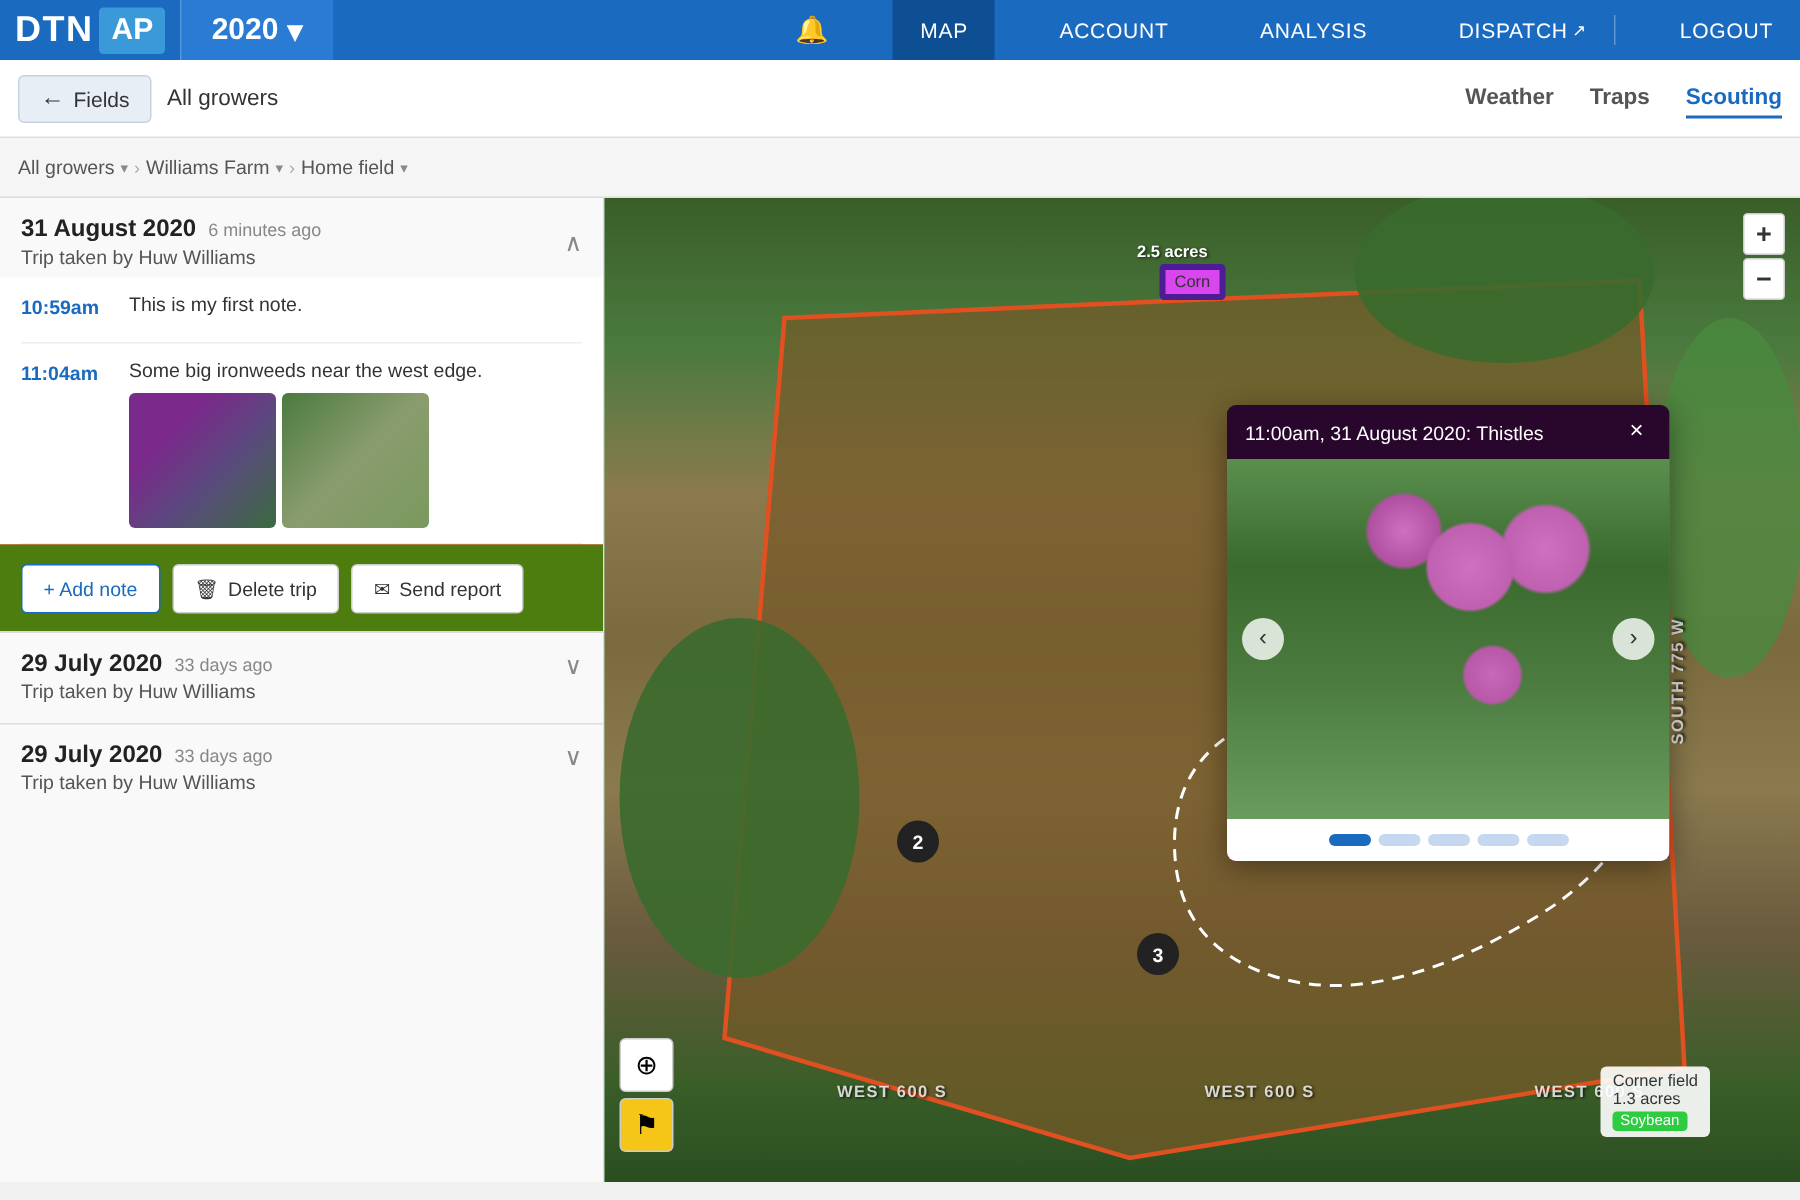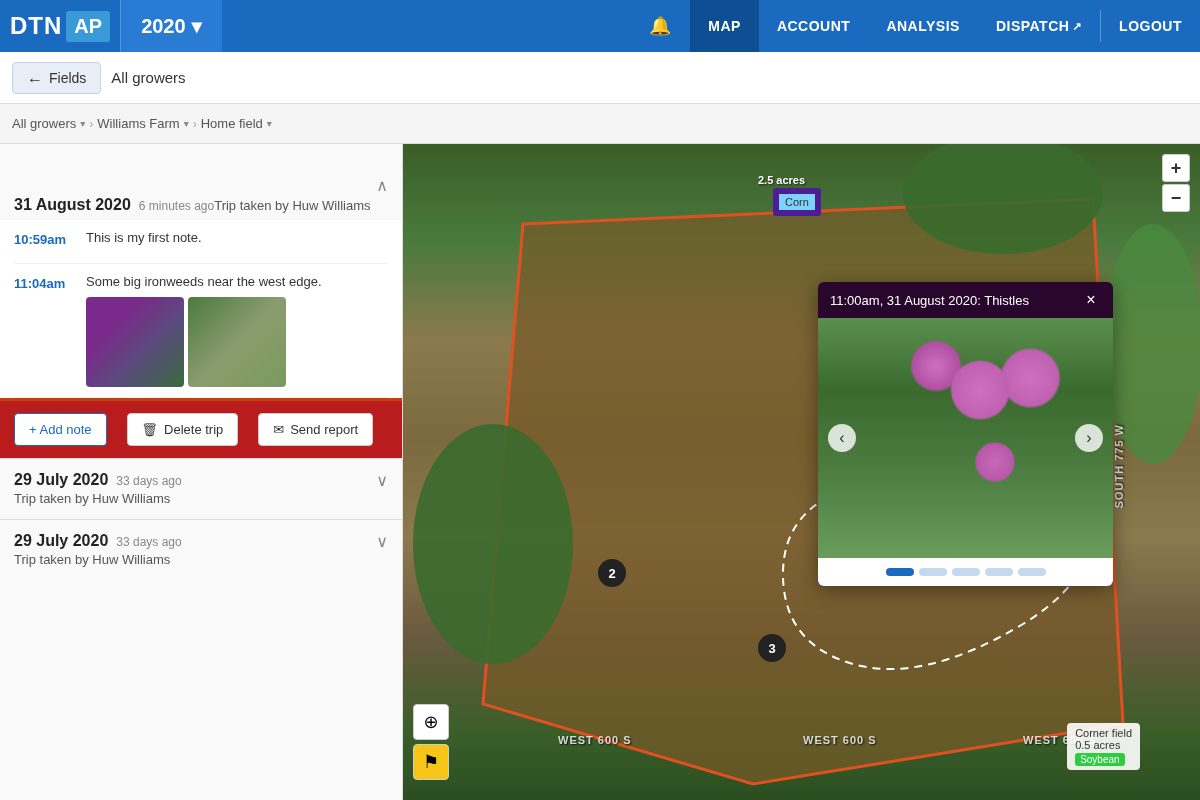--- a/index.html
+++ b/index.html
@@ -2,21 +2,21 @@
 <html><head>
   <meta charset="utf-8">
   <style>
     * { box-sizing: border-box; margin: 0; padding: 0; }
     body { font-family: Arial, sans-serif; width: 1200px; height: 800px; overflow: hidden; background: #f0f0f0; }
 
     
     .top-nav {
       display: flex;
       align-items: stretch;
-      height: 52px;
+      height: 40px;
       background: #1a6bbf;
     }
     .logo-area {
       display: flex;
       align-items: center;
       background: #1a6bbf;
       padding: 0 10px;
     }
     .logo-dtn {
       font-size: 24px;
@@ -57,24 +57,25 @@
     .nav-links {
       display: flex;
       align-items: stretch;
     }
     .nav-link {
       display: flex;
       align-items: center;
       padding: 0 18px;
       color: white;
       font-size: 14px;
-      font-weight: bold;
+      font-weight: normal;
       cursor: pointer;
       text-decoration: none;
       letter-spacing: 0.5px;
+      margin-left: 25px;
     }
     .nav-link.active {
       background: #0e4f94;
     }
     .nav-link.dispatch-link::after {
       content: '↗';
       font-size: 11px;
       margin-left: 3px;
     }
     .nav-divider {
@@ -177,22 +178,21 @@
     .trip-header {
       display: flex;
       align-items: center;
       justify-content: space-between;
       padding: 12px 14px 6px;
       background: #f9f9f9;
       cursor: pointer;
     }
     .trip-header-left {
       display: flex;
-      flex-direction: row;
-      margin-top: 40px;
+      flex-direction: column;
     }
     .trip-date-row {
       display: flex;
       align-items: baseline;
       gap: 8px;
     }
     .trip-date {
       font-size: 16px;
       font-weight: bold;
       color: #222;
@@ -347,24 +347,24 @@
       background: #c5d8f0;
       cursor: pointer;
     }
     .dot.active {
       background: #1a6bbf;
     }
 
     
     .trip-actions {
       display: flex;
-      gap: 20px;
+      gap: 8px;
       padding: 12px 14px;
-      background: #b91c1c;
-      border-top: 3px solid #c2410c;
+      background: #4d7c0f;
+      border-top: 1px solid #c2410c;
     }
     .action-btn {
       display: flex;
       align-items: center;
       gap: 6px;
       padding: 8px 14px;
       border-radius: 4px;
       font-size: 13px;
       cursor: pointer;
       border: 1px solid #ccc;
@@ -444,22 +444,22 @@
       color: #333;
       font-weight: bold;
       line-height: 1;
     }
 
     
     .corn-label {
       position: absolute;
       top: 44px;
       left: 370px;
-      background: #7dd3fc;
-      border: 6px solid #4c1d95;
+      background: #d946ef;
+      border: 4px solid #4c1d95;
       border-radius: 3px;
       font-size: 11px;
       padding: 2px 6px;
       color: #333;
     }
     .acreage-label {
       position: absolute;
       top: 30px;
       left: 355px;
       font-size: 11px;
@@ -562,20 +562,25 @@
     <a class="nav-link">LOGOUT</a>
   </div>
 </div>
 
 <div class="subheader">
   <button class="back-btn">
     <span class="back-arrow">←</span>
     <span>Fields</span>
   </button>
   <span class="all-growers-label">All growers</span>
+  <div class="subheader-right">
+    <span class="subheader-tab">Weather</span>
+    <span class="subheader-tab">Traps</span>
+    <span class="subheader-tab active">Scouting</span>
+  </div>
 </div>
 
 <div class="breadcrumb-bar">
   <div class="breadcrumb-item">
     <span class="label">All growers</span>
     <span class="dropdown-arrow">▾</span>
   </div>
   <span class="breadcrumb-sep">›</span>
   <div class="breadcrumb-item">
     <span class="label">Williams Farm</span>
@@ -692,21 +697,21 @@
     <div class="scout-marker" style="top:415px;left:195px;">2</div>
     <div class="scout-marker" style="top:490px;left:355px;">3</div>
 
     <div class="road-label" style="top:590px;left:155px;">WEST 600 S</div>
     <div class="road-label" style="top:590px;left:400px;">WEST 600 S</div>
     <div class="road-label" style="top:590px;left:620px;">WEST 600 S</div>
     <div class="road-label" style="top:280px;left:710px;writing-mode:vertical-rl;transform:rotate(180deg);">SOUTH 775 W</div>
 
     <div class="corner-label">
       <div>Corner field</div>
-      <div>0.5 acres</div>
+      <div>1.3 acres</div>
       <span class="soybean-badge">Soybean</span>
     </div>
 
     <div class="map-controls">
       <button class="map-ctrl-btn">+</button>
       <button class="map-ctrl-btn">−</button>
     </div>
 
     <div class="map-bottom-icons">
       <button class="map-icon-btn">⊕</button>

